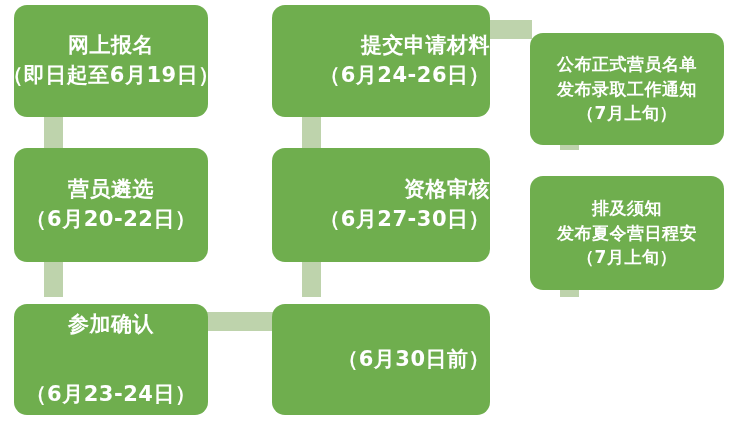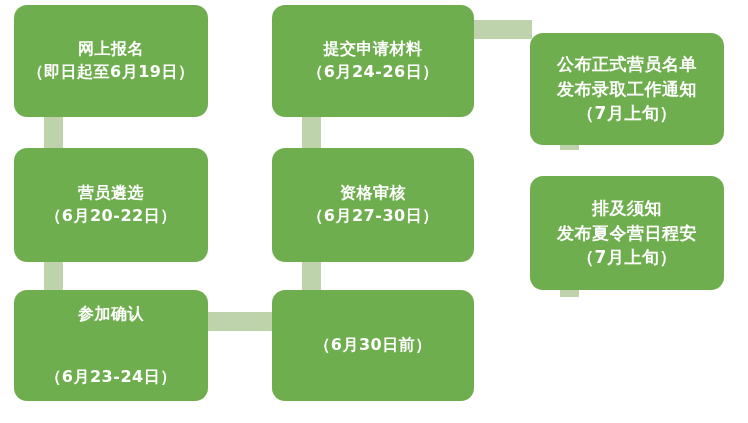--- a/index.html
+++ b/index.html
@@ -32,37 +32,37 @@
     text-align: center;
     font-weight: bold;
     letter-spacing: 0.5px;
     -webkit-font-smoothing: antialiased;
   }
   .node .line {
     display: block;
     line-height: 1.42;
     white-space: nowrap;
   }
-  .node.two-line .line { font-size: 16px; }
+  .node.two-line .line { font-size: 21px; }
   .node.three-line .line { font-size: 17px; line-height: 1.44; }
 
   
   .connector {
     position: absolute;
     background: #BED3AC;
   }
 
   
   .col1 { left: 14px;  width: 194px; }
-  .col2 { left: 272px; width: 202px; }
+  .col2 { left: 272px; width: 218px; align-items: flex-end; }
   .col3 { left: 530px; width: 194px; margin-top: 28px; }
 
   .row1 { top: 5px;   height: 112px; }
   .row2 { top: 148px; height: 114px; }
-  .row3 { top: 290px; height: 111px; gap: 40px; }
+  .row3 { top: 304px; height: 111px; gap: 40px; }
 
   
   .v-c1-r12 { left: 44px;  top: 115px; width: 19px; height: 35px; }
   .v-c1-r23 { left: 44px;  top: 260px; width: 19px; height: 37px; }
   .v-c2-r12 { left: 302px; top: 115px; width: 19px; height: 35px; }
   .v-c2-r23 { left: 302px; top: 260px; width: 19px; height: 37px; }
   .v-c3-r12 { left: 560px; top: 115px; width: 19px; height: 35px; }
   .v-c3-r23 { left: 560px; top: 260px; width: 19px; height: 37px; }
 
   

